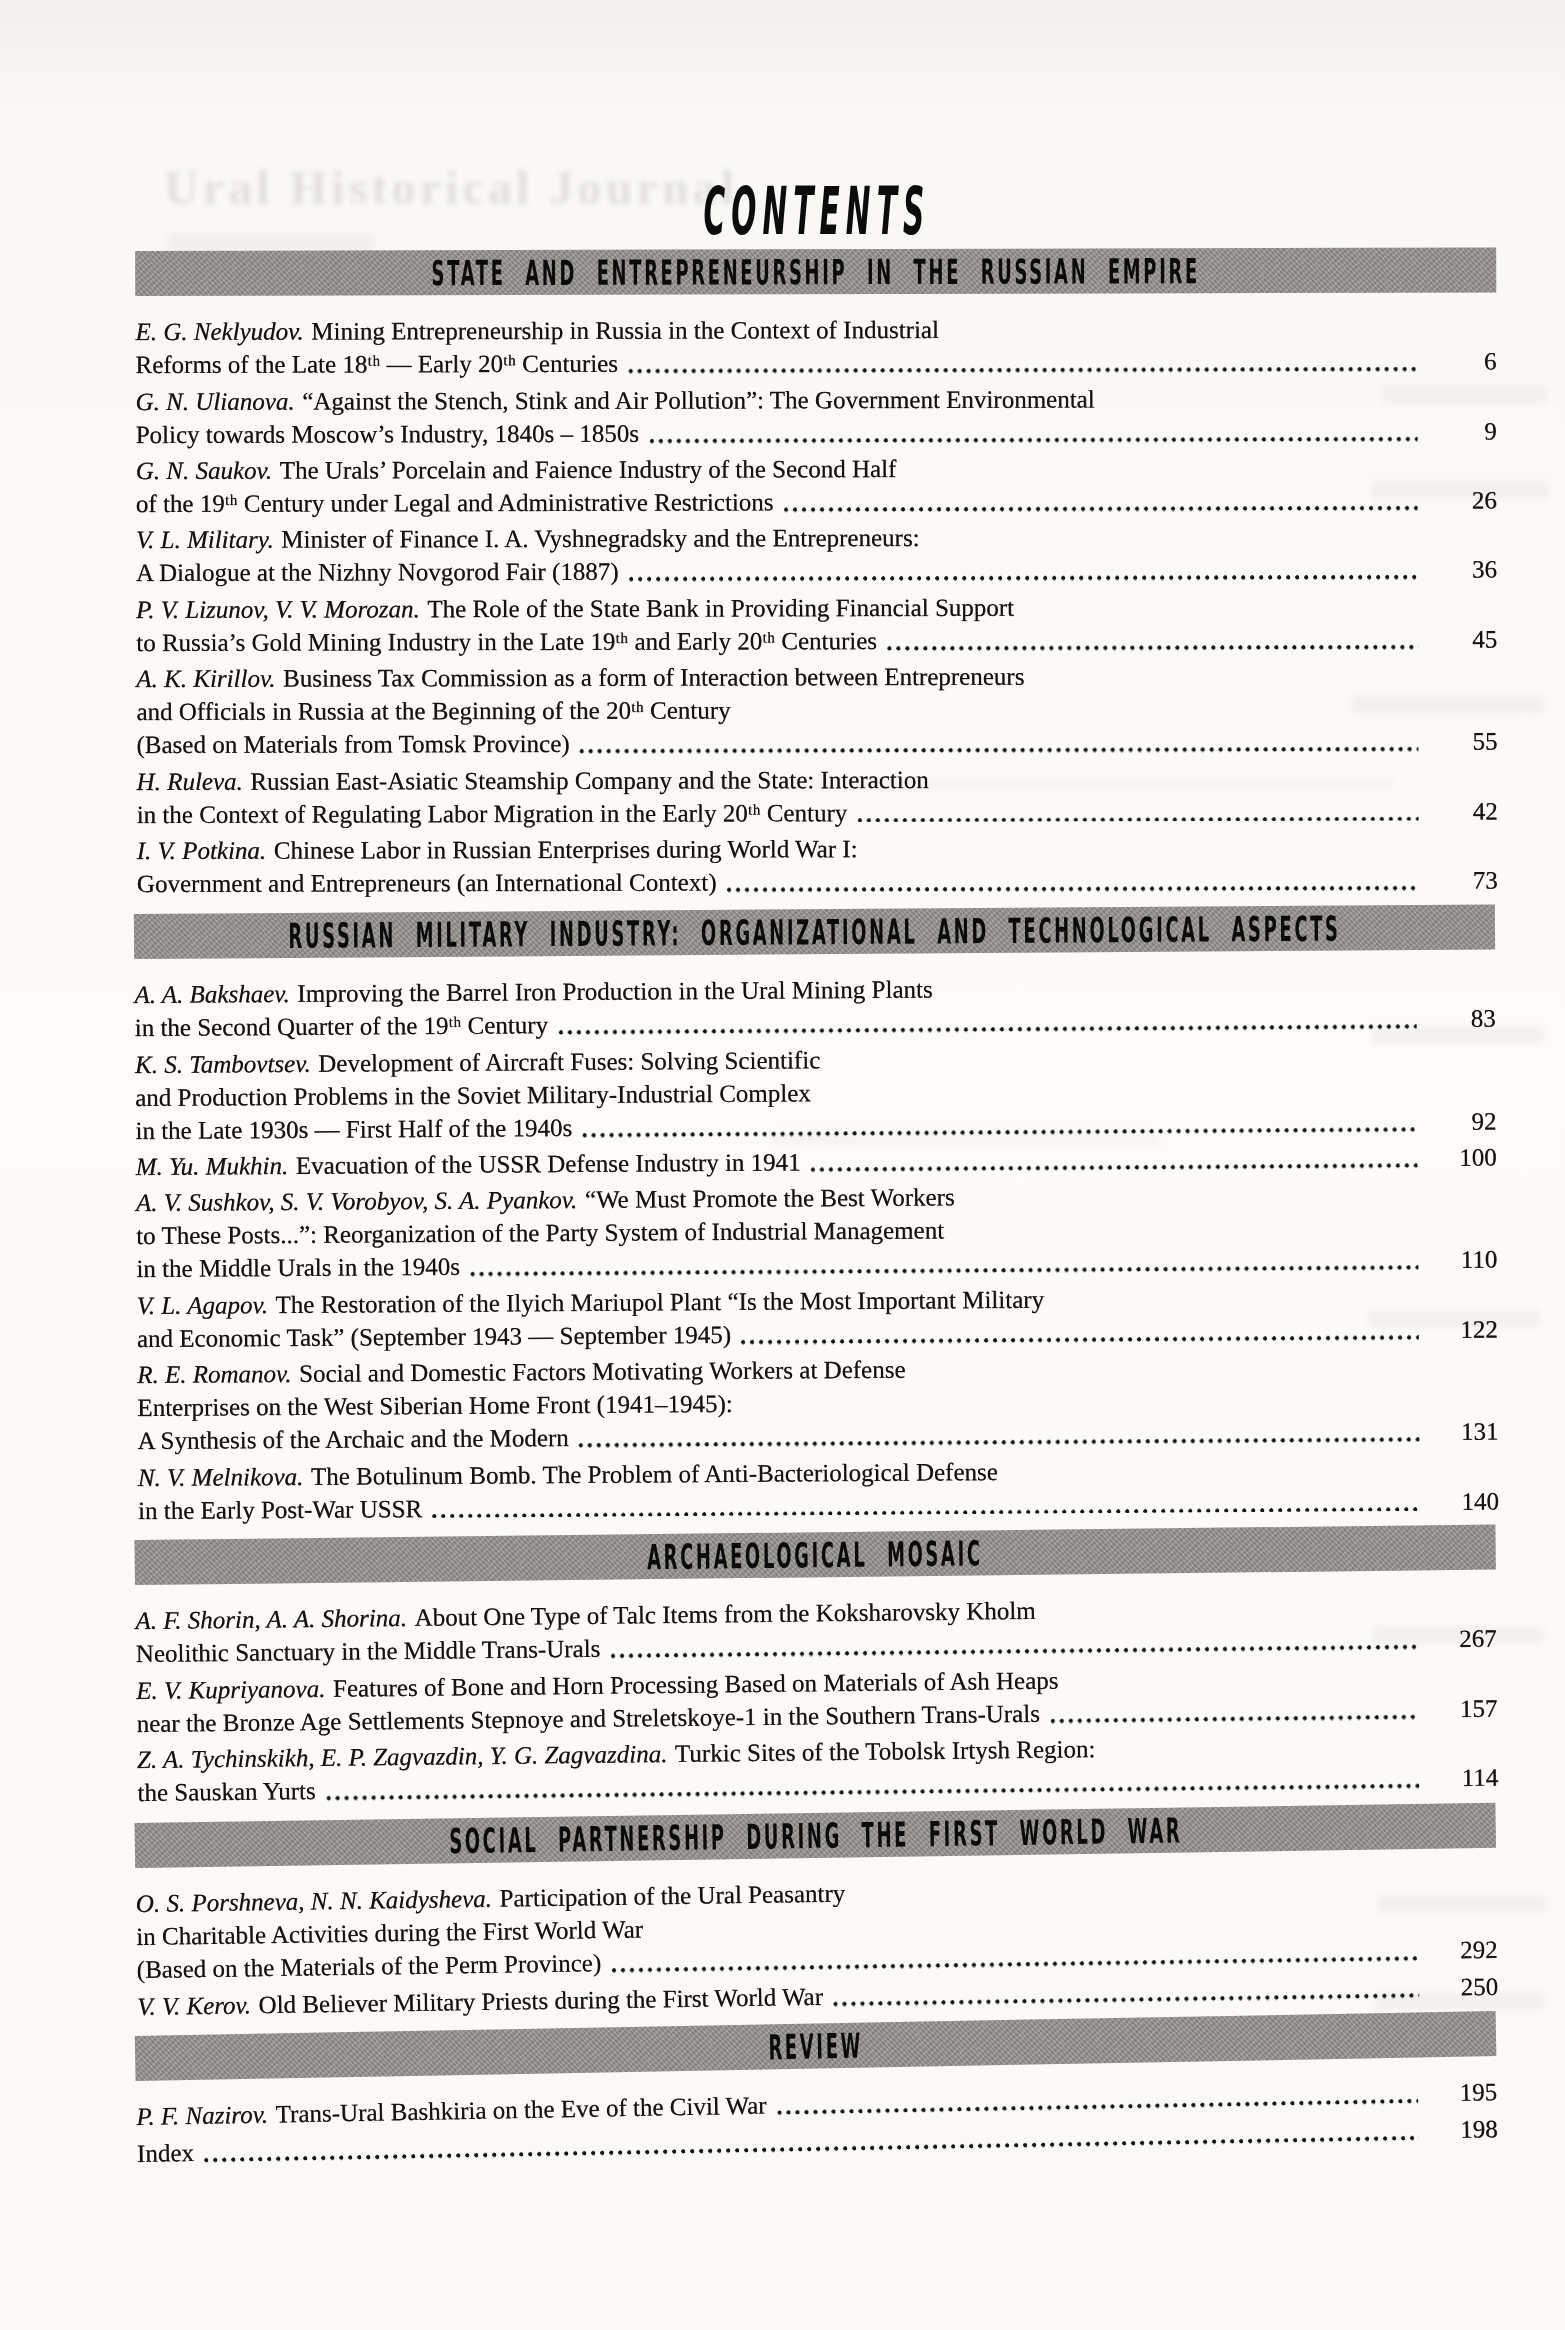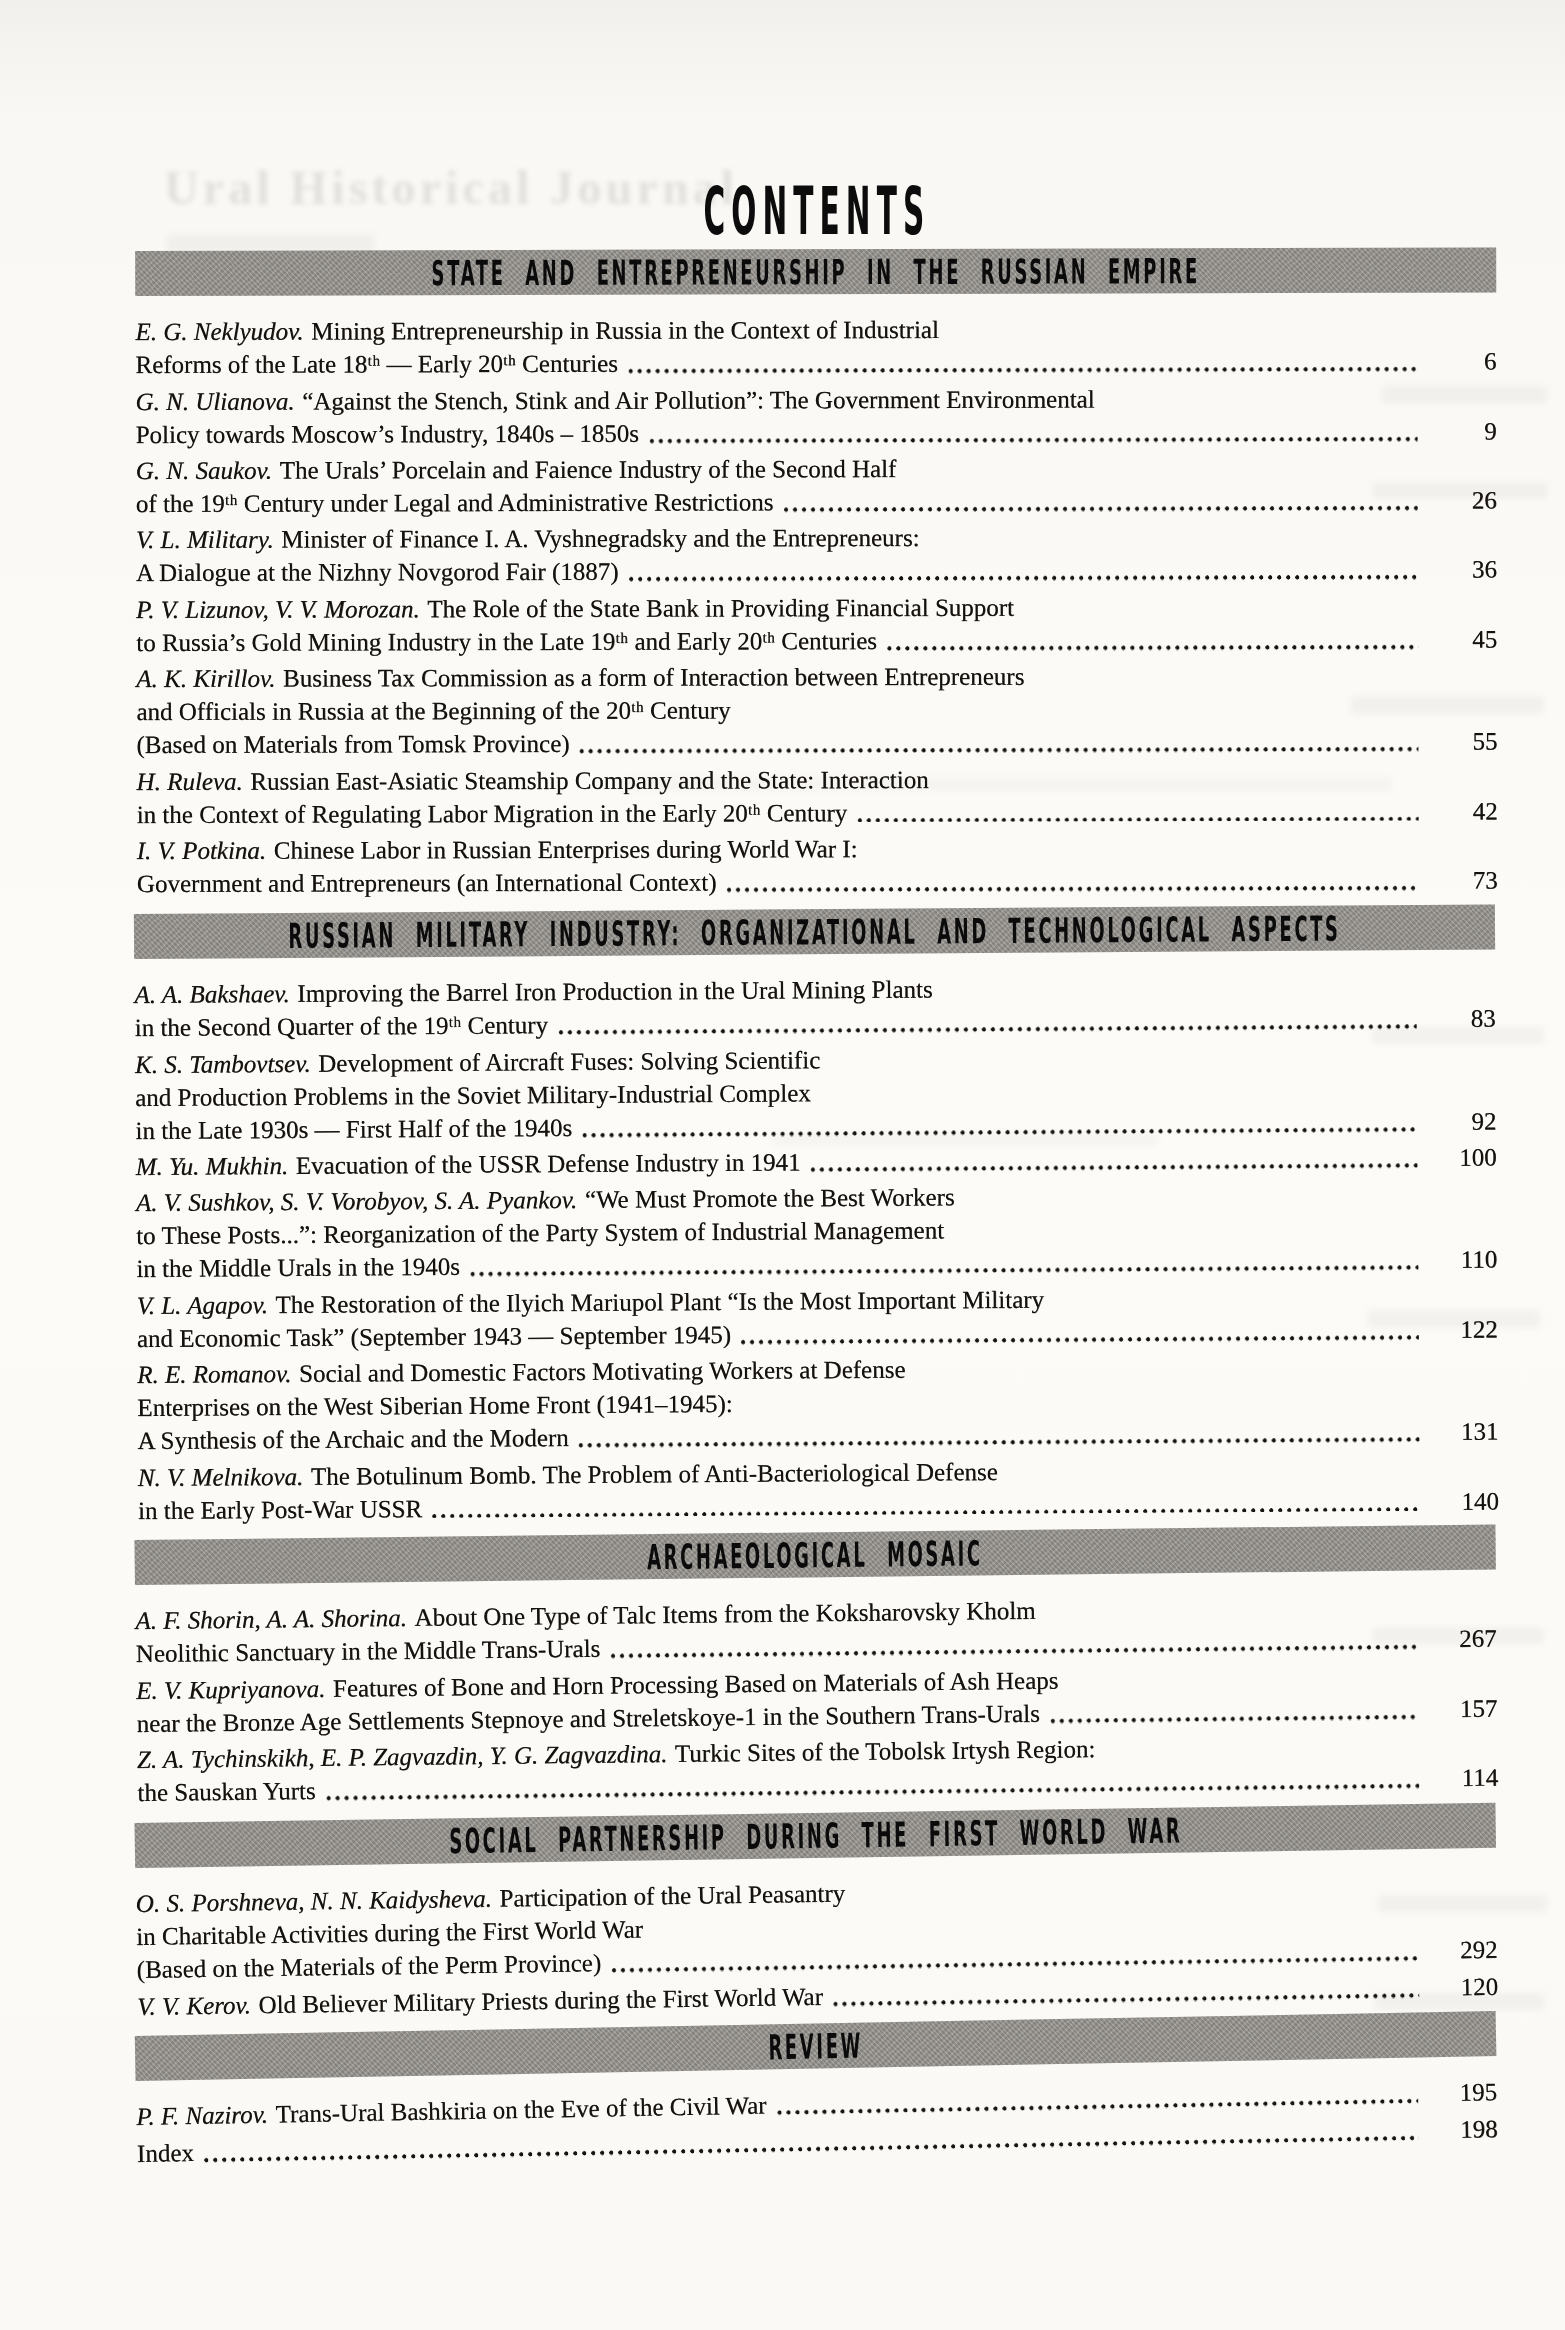--- a/index.html
+++ b/index.html
@@ -28,21 +28,21 @@
   .g6{left:1372px;top:1027px;width:172px;height:16.5px;}
   .g7{left:772px;top:1132px;width:386px;height:13.8px;opacity:.05;}
   .g8{left:1368px;top:1310px;width:172px;height:18px;}
   .g9{left:1372px;top:1627px;width:172px;height:16.5px;}
   .g10{left:1378px;top:1895px;width:169px;height:16.5px;}
   .g11{left:1375px;top:1993px;width:169px;height:16.5px;}
 
   
   .sheet{position:relative;width:1361px;margin-left:136px;padding-top:187px;}
 
-  .toc-title{height:50px;margin:0 0 8.3px;text-align:center;}
+  .toc-title{height:50px;margin:0 0 8.3px;text-align:center;font-style:italic;}
   .toc-title .display{
     display:inline-block;
     font-family:"DejaVu Sans","Liberation Sans",sans-serif;
     font-weight:700;font-size:37px;line-height:50px;letter-spacing:7.6px;
     transform:scale(.8,1.8);transform-origin:center;color:#0c0c0c;
   }
 
   .band{
     height:45px;margin:13.8px 0 19.3px;
     background-color:#96938e;
@@ -374,21 +374,21 @@
               <span class="leader"></span>
               <span class="pnum">292</span>
             </div>
         </div>
 
         <div class="entry">
           <div class="row">
               <span class="author">V. V. Kerov.</span>
               <span class="txt">Old Believer Military Priests during the First World War</span>
               <span class="leader"></span>
-              <span class="pnum">120</span>
+              <span class="pnum">250</span>
             </div>
         </div>
 
       </div>
     </section>
 
     <section class="sec s5">
       <div class="band">
           <span class="display">REVIEW</span>
         </div>

